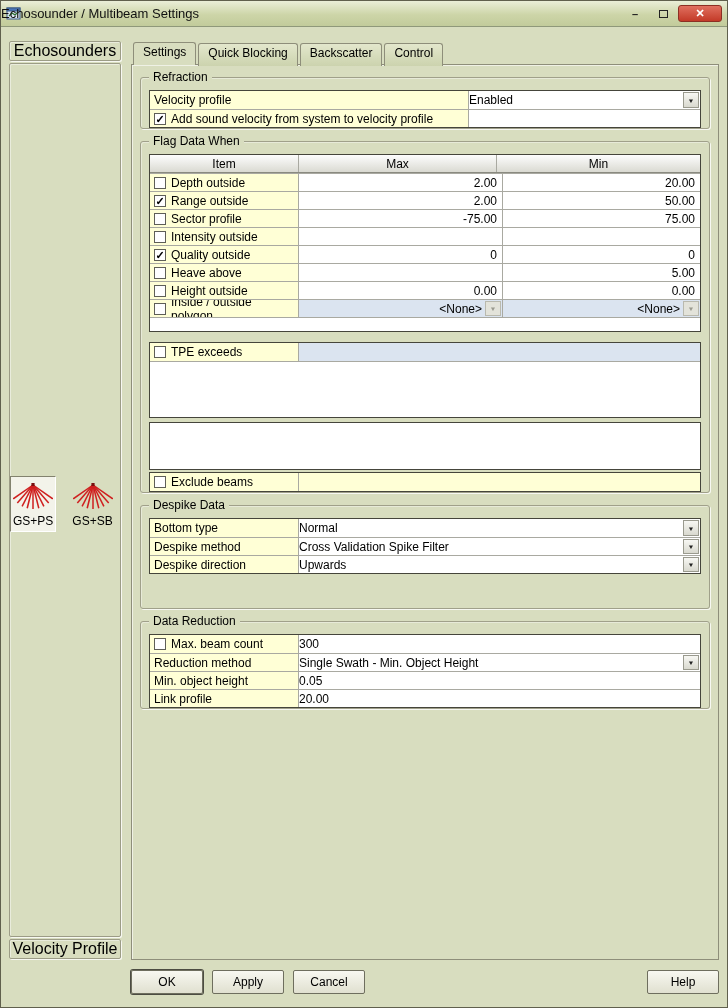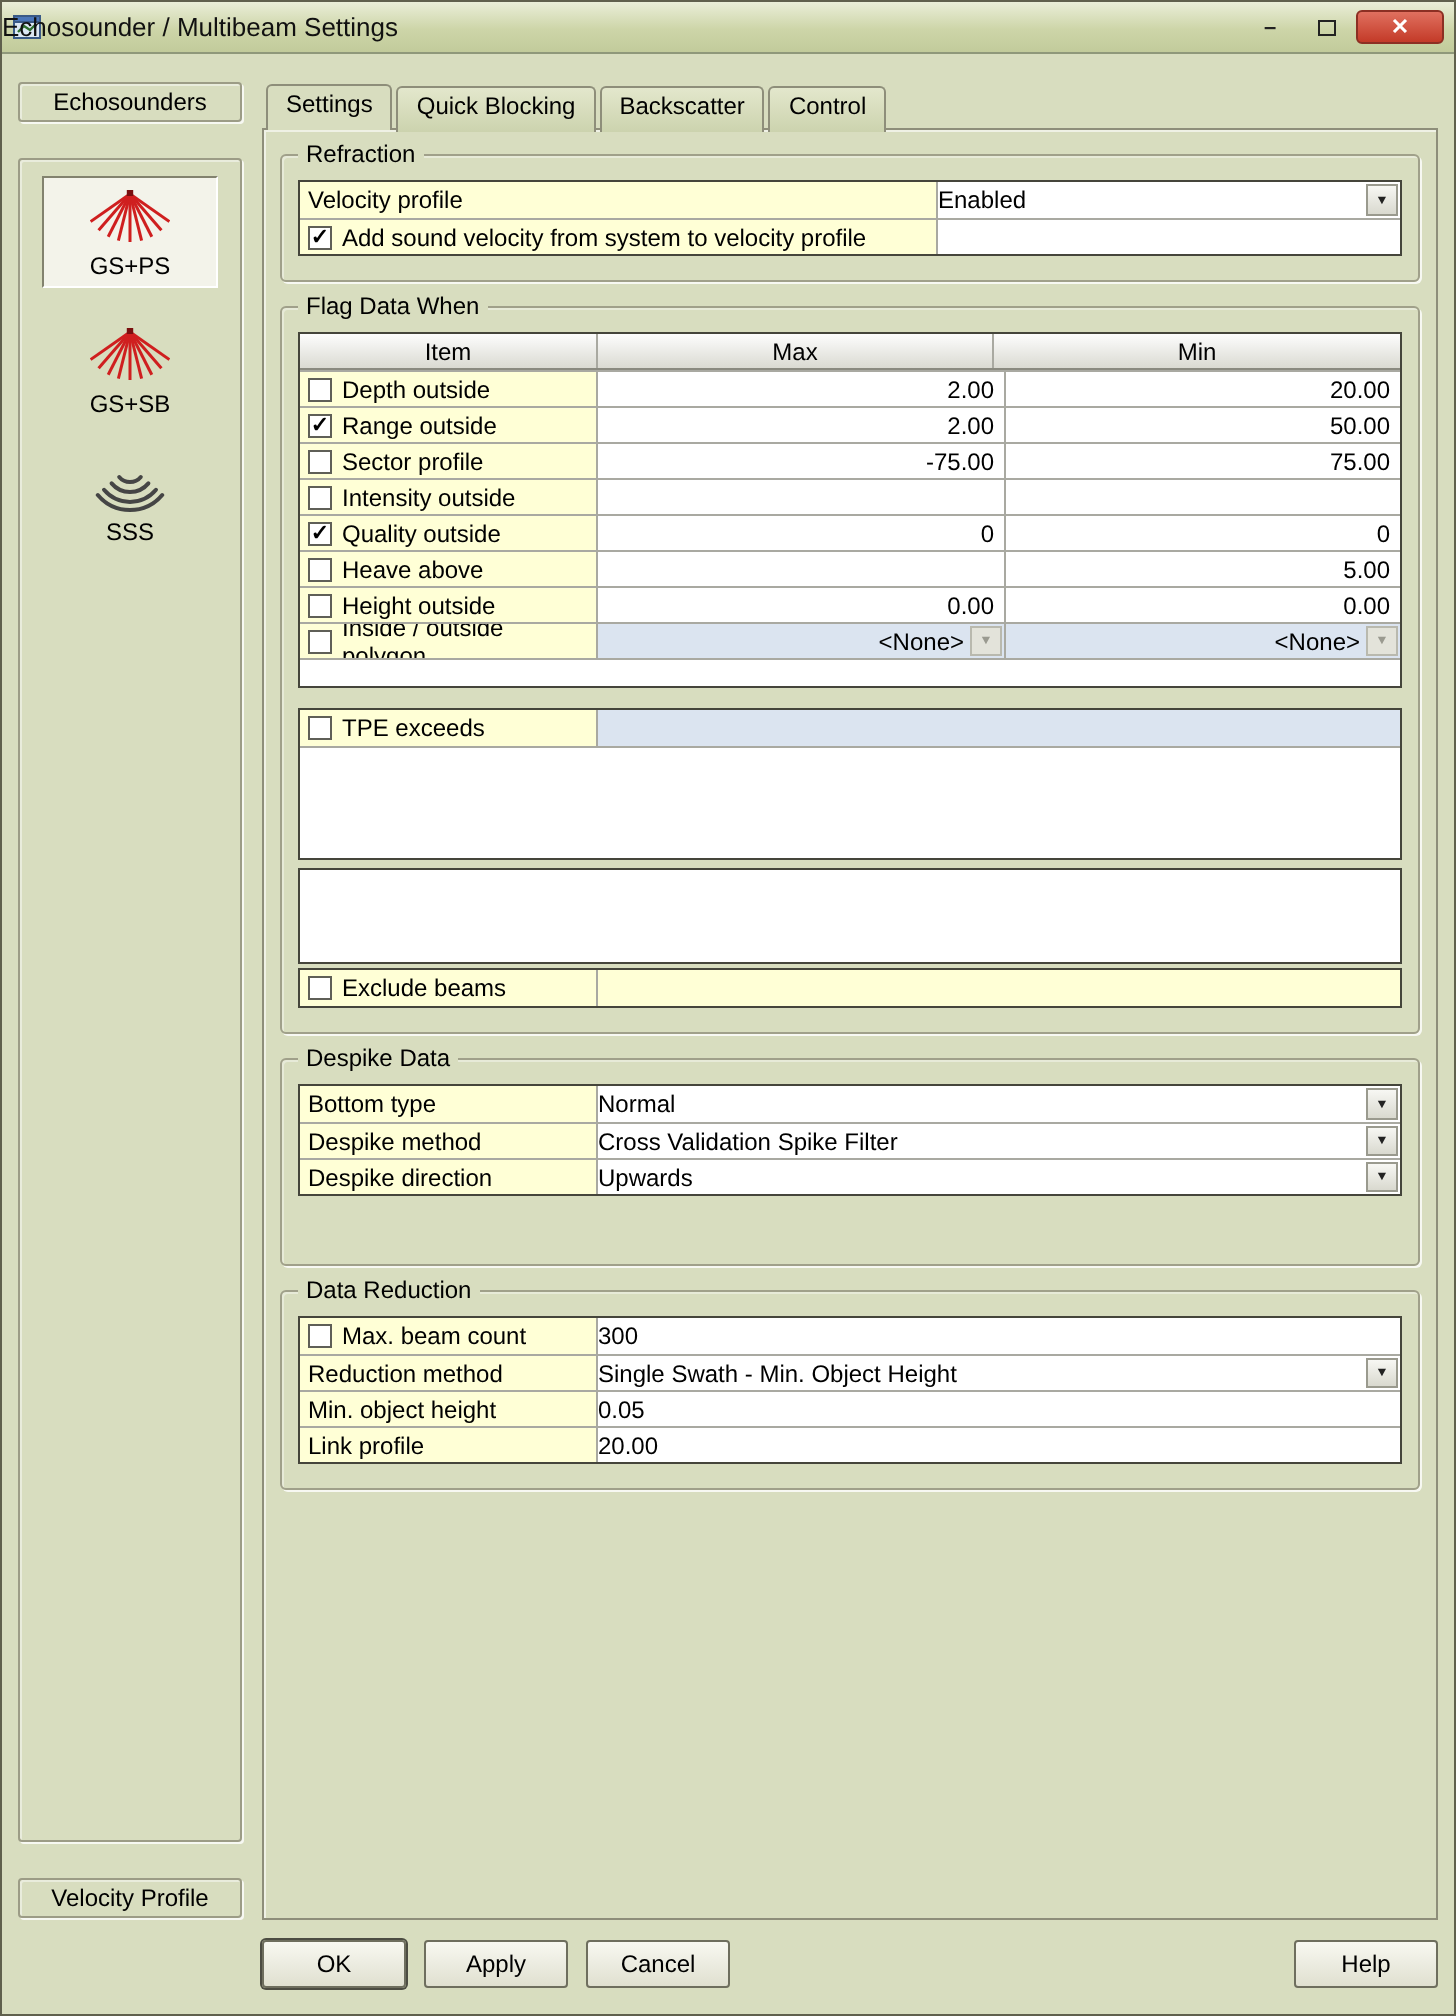--- a/index.html
+++ b/index.html
@@ -44,23 +44,23 @@
   .client { flex: 1; display: flex; padding: 14px 8px 12px 8px; gap: 10px; }
   
   .sidebar { width: 112px; display: flex; flex-direction: column; margin-bottom: 36px; }
   .etched {
     border: 1px solid #9c9c86;
     box-shadow: 1px 1px 0 rgba(255,255,255,.8), inset 1px 1px 0 rgba(255,255,255,.45);
     border-radius: 2px;
   }
   .sb-header, .sb-footer {
     height: 20px; display: flex; align-items: center; justify-content: center;
-    background: #d8ddbf; font-size: 12px;
-  }
-  .sb-list { flex: 1; margin: 18px 0; padding-top: 8px; display: flex; flex-direction: column; align-items: center; gap: 14px; background: #d8ddbf; }
+    background: #d8ddbf; font-size: 16px;
+  }
+  .sb-list { flex: 1; margin: 2px 0; padding-top: 8px; display: flex; align-items: center; gap: 14px; background: #d8ddbf; }
   .sb-item {
     width: 88px; padding: 5px 2px 3px; display: flex; flex-direction: column; align-items: center; gap: 2px;
     cursor: default;
   }
   .sb-item.selected {
     background: #f3f3ea;
     border: 1px solid;
     border-color: #82826e #ffffff #ffffff #82826e;
   }
   .sb-item .lbl { font-size: 12px; }
@@ -80,21 +80,21 @@
     box-shadow: inset 1px 1px 0 rgba(255,255,255,.6);
     padding: 12px 8px 8px; display: flex; flex-direction: column;
     position: relative; z-index: 1;
   }
   
   .group {
     position: relative;
     border: 1px solid #a0a08a;
     box-shadow: 1px 1px 0 rgba(255,255,255,.8), inset 1px 1px 0 rgba(255,255,255,.4);
     border-radius: 3px;
-    padding: 12px 8px 12px;
+    padding: 12px 8px 0;
     margin-bottom: 12px;
   }
   .group > .legend {
     position: absolute; top: -8px; left: 8px;
     background: #d8ddbf; padding: 0 4px; font-size: 12px;
   }
   
   .tbl { border: 1px solid #45453b; background: #fff; }
   .trow { display: flex; height: 18px; border-top: 1px solid #a9a9a1; }
   .trow:first-child { border-top: none; }

